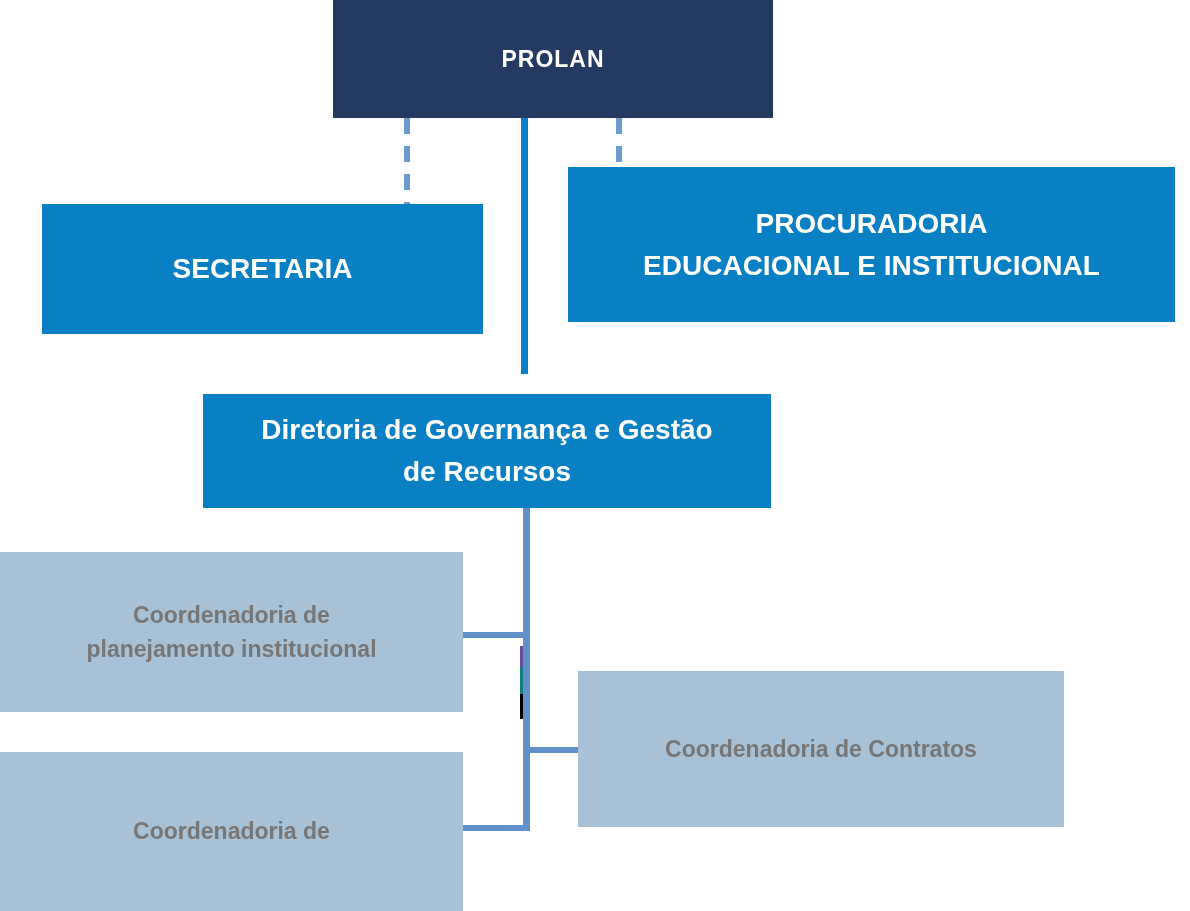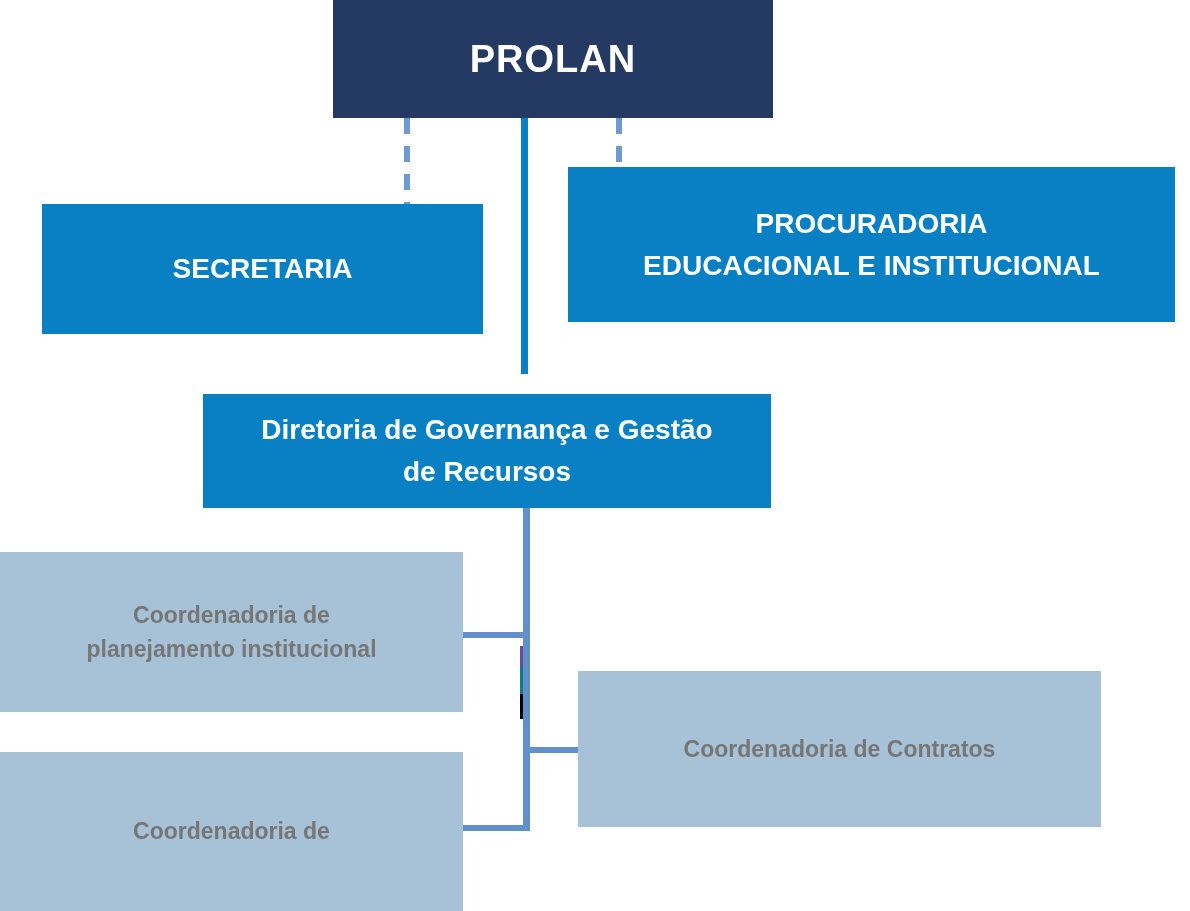--- a/index.html
+++ b/index.html
@@ -29,21 +29,21 @@
     justify-content:center;
     align-items:center;
     text-align:center;
     font-weight:bold;
     box-sizing:border-box;
   }
   .box .line{display:block;}
   .root-box{
     background:var(--root-bg);
     color:#ffffff;
-    font-size:38px;
+    font-size:23px;
     letter-spacing:1px;
   }
   .blue-box{
     background:var(--level2-bg);
     color:#ffffff;
     font-size:28px;
     line-height:1.5;
   }
   .light-box{
     background:var(--level3-bg);
@@ -54,21 +54,21 @@
   .connector{position:absolute;}
   .dashed-v{
     background:repeating-linear-gradient(to bottom,var(--connector-dashed) 0 16px,transparent 16px 28px);
   }
 
   #node-prolan{left:333px;top:0;width:440px;height:118px;}
   #node-secretaria{left:42px;top:204px;width:441px;height:130px;}
   #node-procuradoria{left:568px;top:167px;width:607px;height:155px;text-align:right;}
   #node-diretoria{left:203px;top:394px;width:568px;height:114px;}
   #node-planejamento{left:0;top:552px;width:463px;height:160px;}
-  #node-contratos{left:578px;top:671px;width:523px;height:156px;}
+  #node-contratos{left:578px;top:671px;width:486px;height:156px;}
   #node-orcamento{left:0;top:752px;width:463px;height:159px;}
 
   #conn-dashed-left{left:404px;top:118px;width:6px;height:86px;}
   #conn-dashed-right{left:616px;top:118px;width:6px;height:49px;}
   #conn-solid-top{left:521px;top:118px;width:7px;height:256px;background:var(--connector-solid);}
   #conn-lower-vertical{left:523px;top:488px;width:7px;height:343px;background:var(--connector-lower);}
   #conn-planejamento{left:461px;top:632px;width:62px;height:6px;background:var(--connector-lower);}
   #conn-contratos{left:530px;top:747px;width:48px;height:6px;background:var(--connector-lower);}
   #conn-orcamento{left:461px;top:825px;width:69px;height:6px;background:var(--connector-lower);}
 

